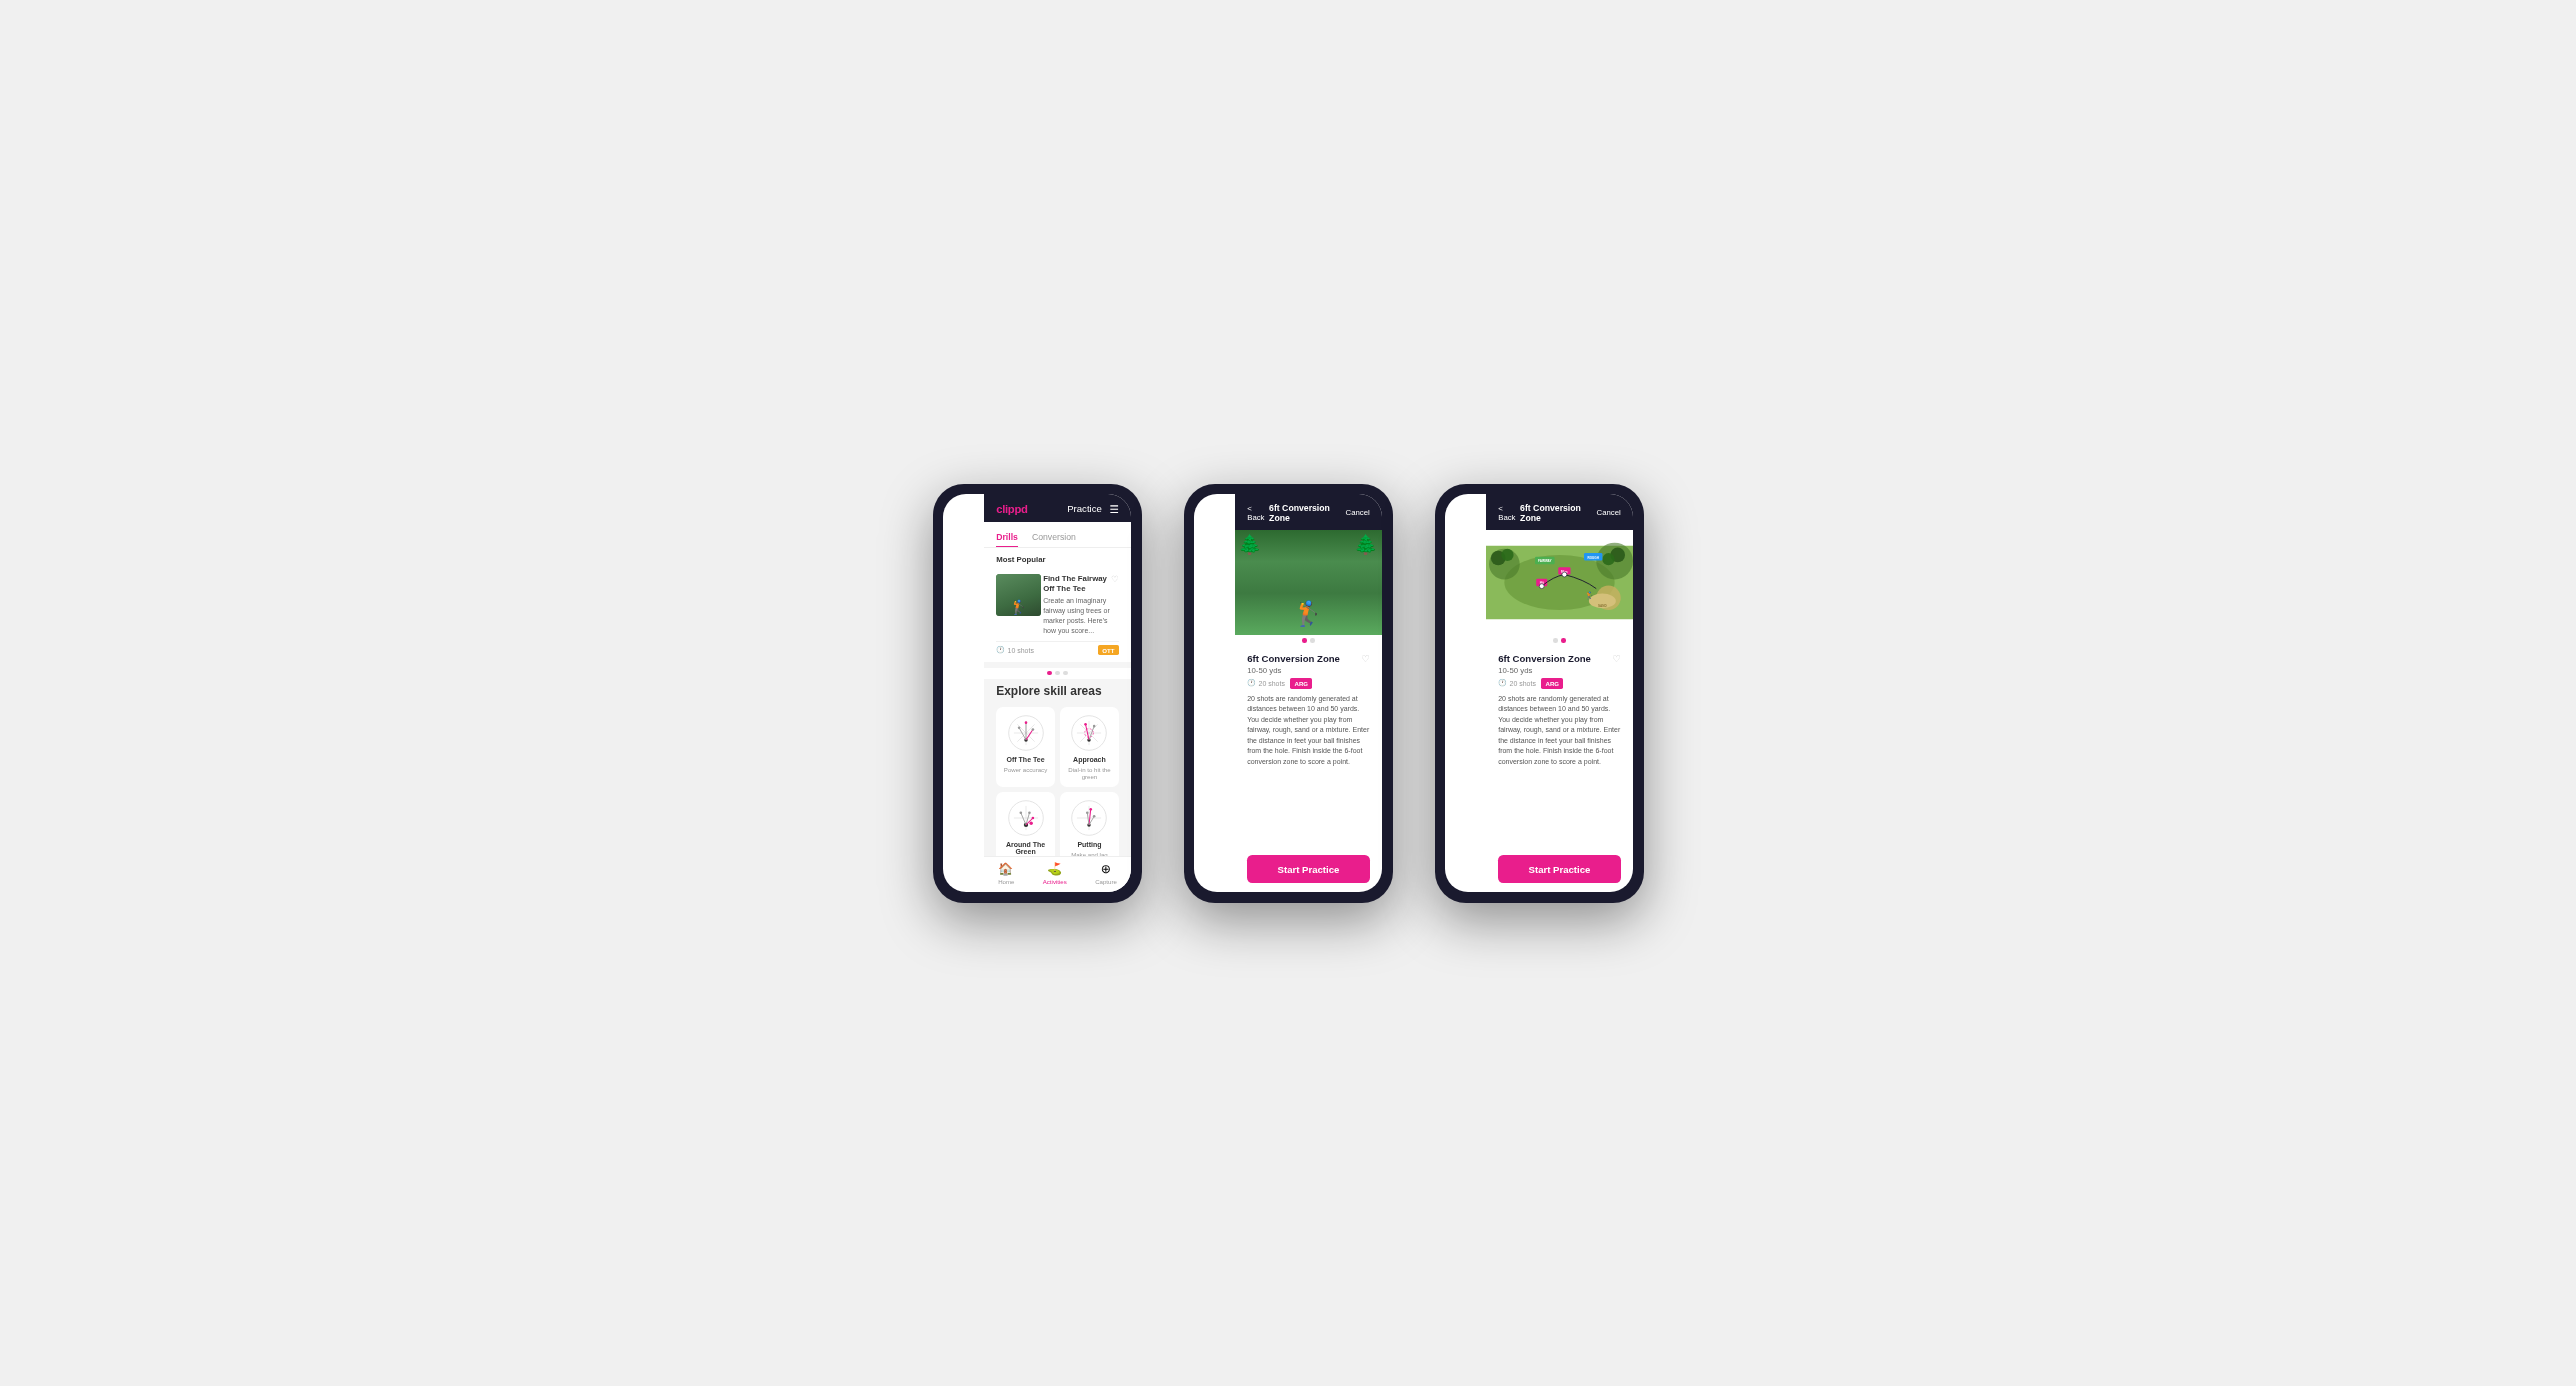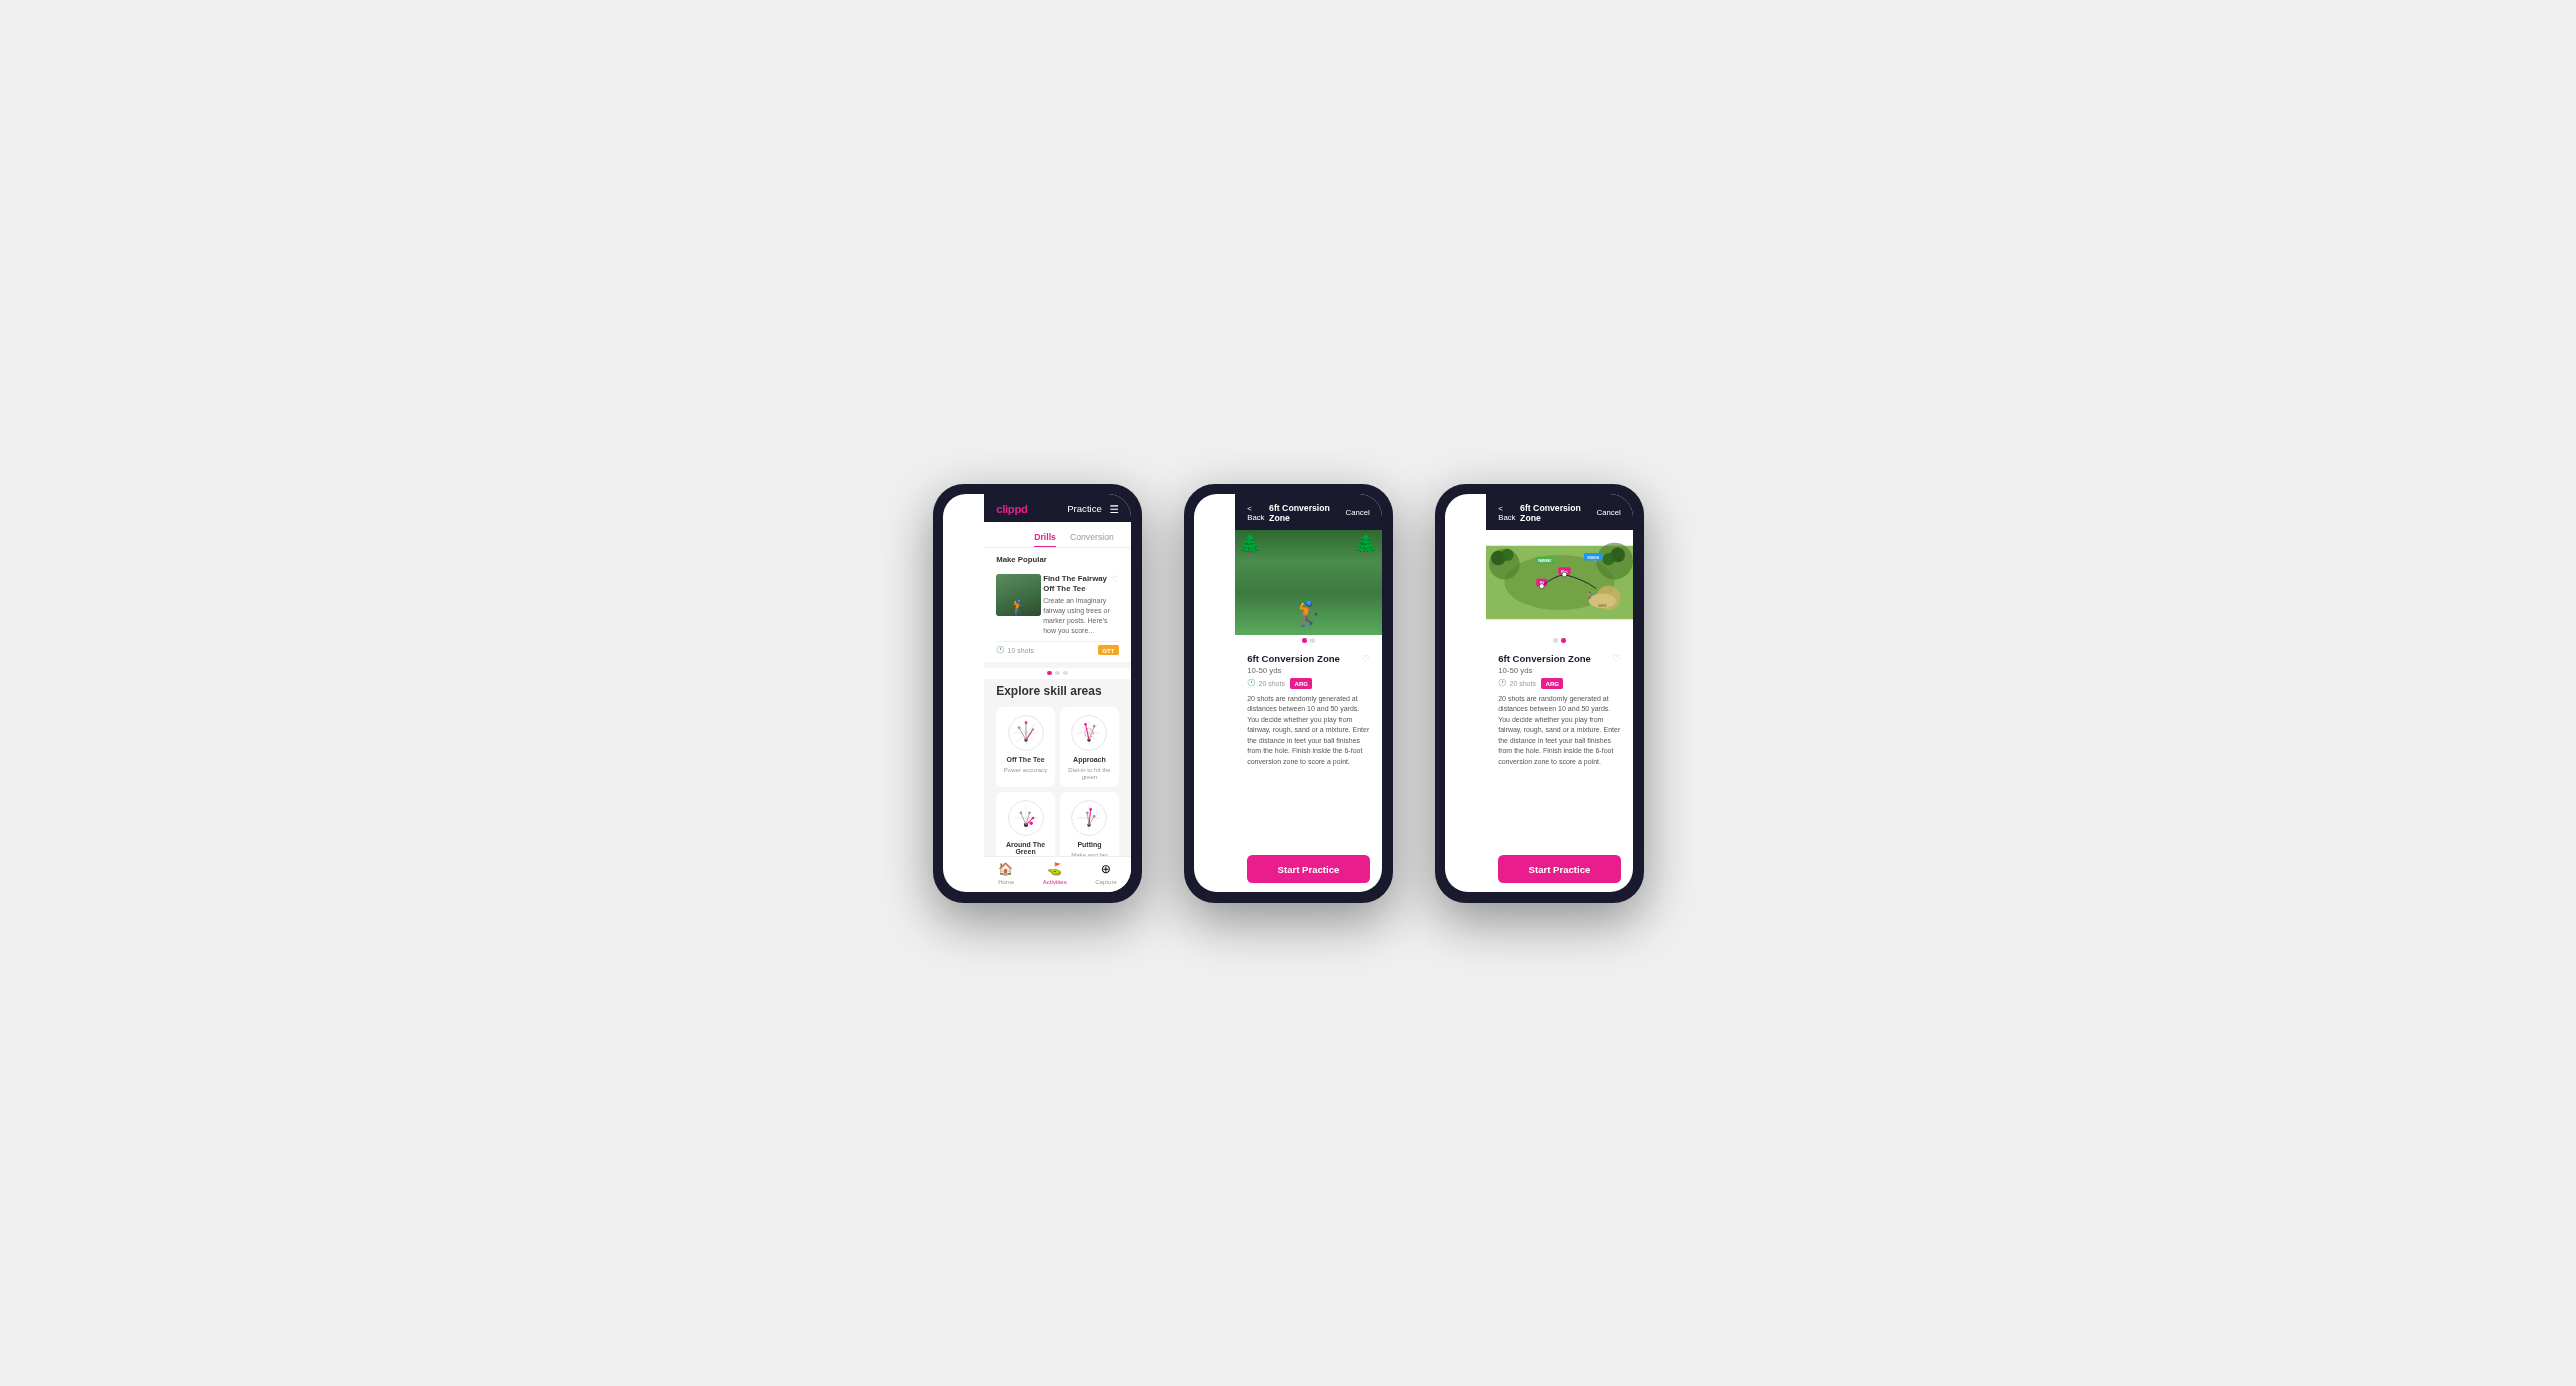--- a/index.html
+++ b/index.html
@@ -85,21 +85,20 @@
       padding: 3.5px 0;
       margin-right: 14px;
       cursor: pointer;
       color: #999;
     }
 
     .tab.active {
       color: #e91e8c;
       border-bottom: 1.7px solid #e91e8c;
       font-weight: 600;
-      margin-left: 38px;
     }
 
     .phone1-content {
       flex: 1;
       overflow: hidden;
       background: #f5f5f5;
     }
 
     .section-title {
       font-size: 7.8px;
@@ -472,21 +471,21 @@
         <div class="tab active">
           <span>Drills</span>
         </div>
         <div class="tab">
           <span>Conversion</span>
         </div>
       </div>
 
       <div class="phone1-content">
 
-        <div class="section-title">Make Popular</div>
+        <div class="section-title">Most Popular</div>
         <div class="featured-card">
           <span class="featured-heart">♡</span>
           <div class="featured-card-inner">
             <div class="featured-thumb">
               <div class="featured-thumb-golfer"></div>
             </div>
             <div class="featured-info">
               <div class="featured-title">Find The Fairway</div>
               <div class="featured-title">Off The Tee</div>
               <div class="featured-subtitle">Create an imaginary fairway using trees or marker posts. Here's how you score...</div>

